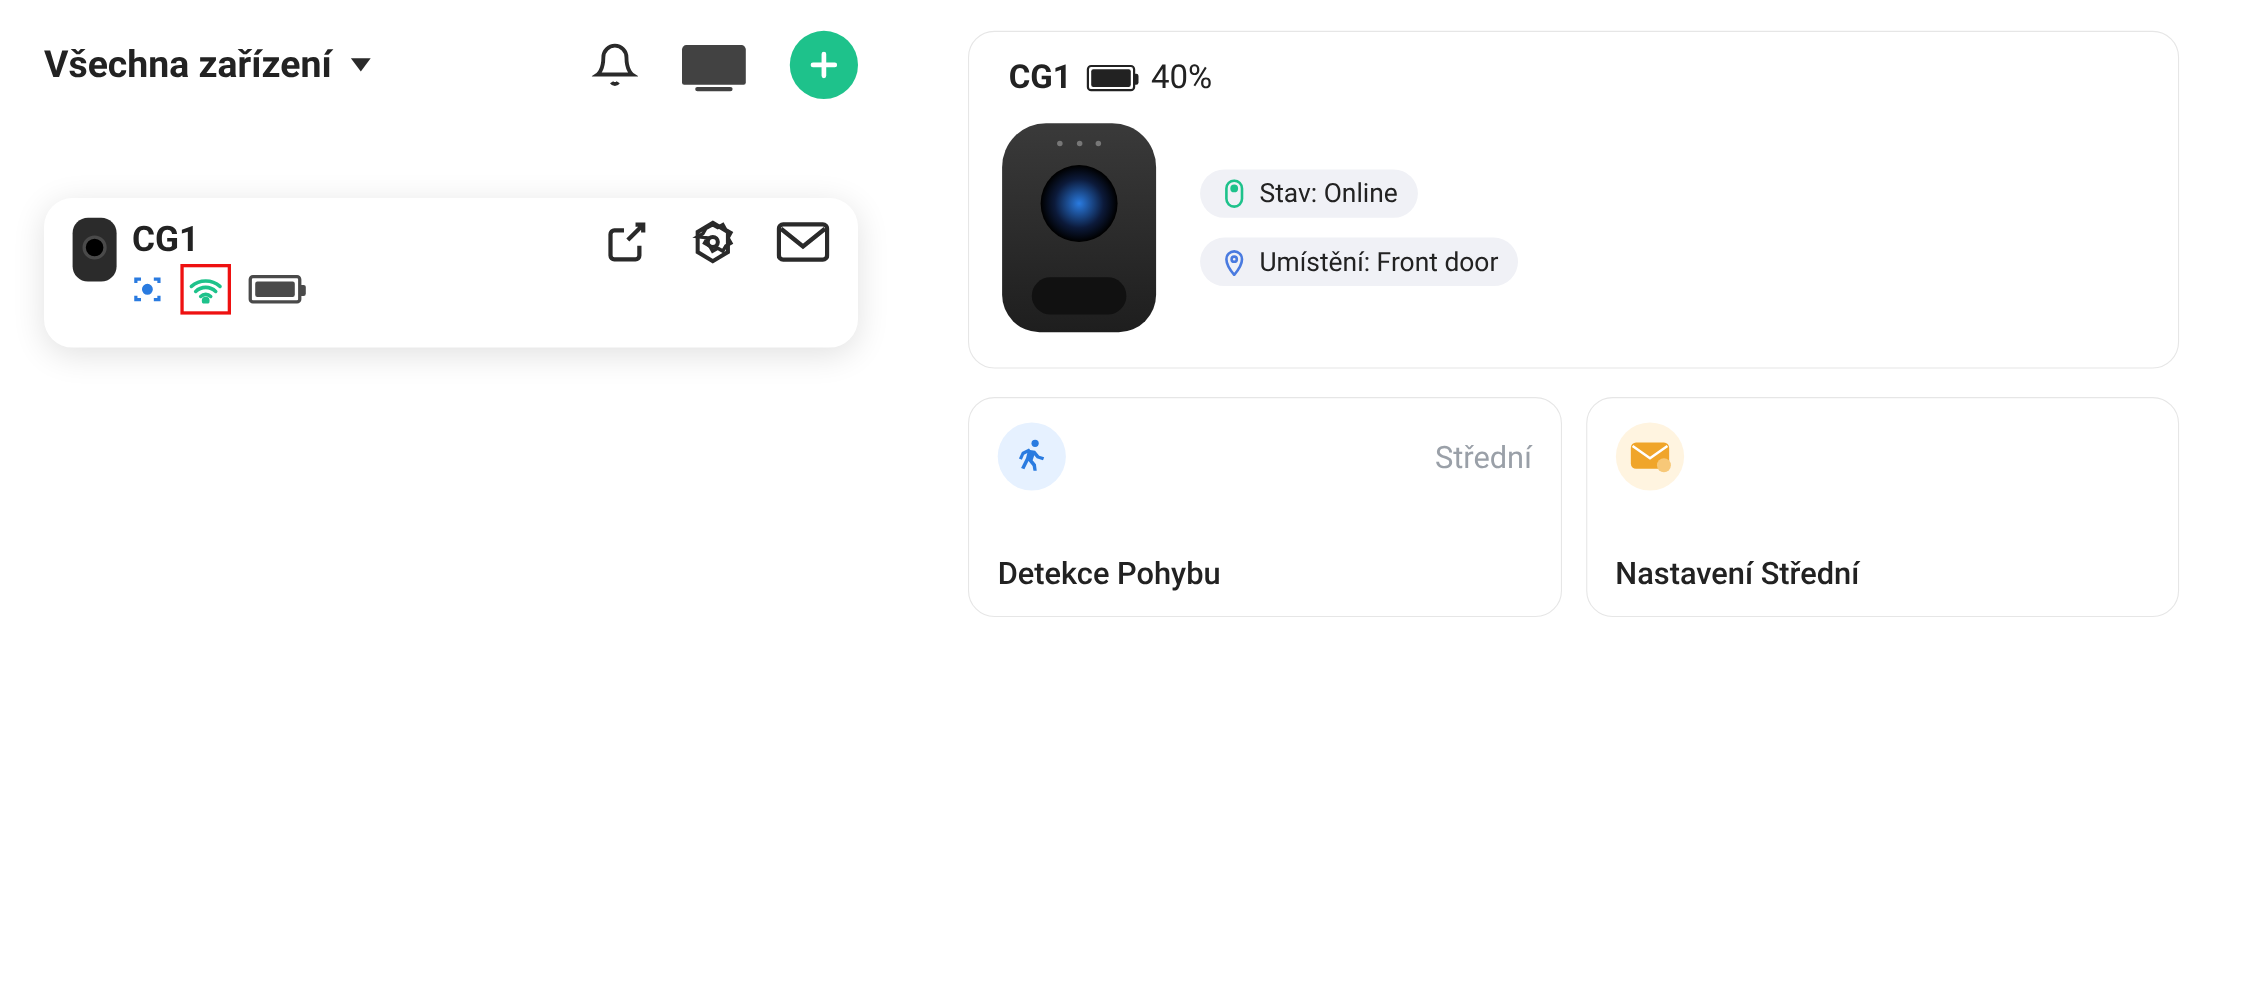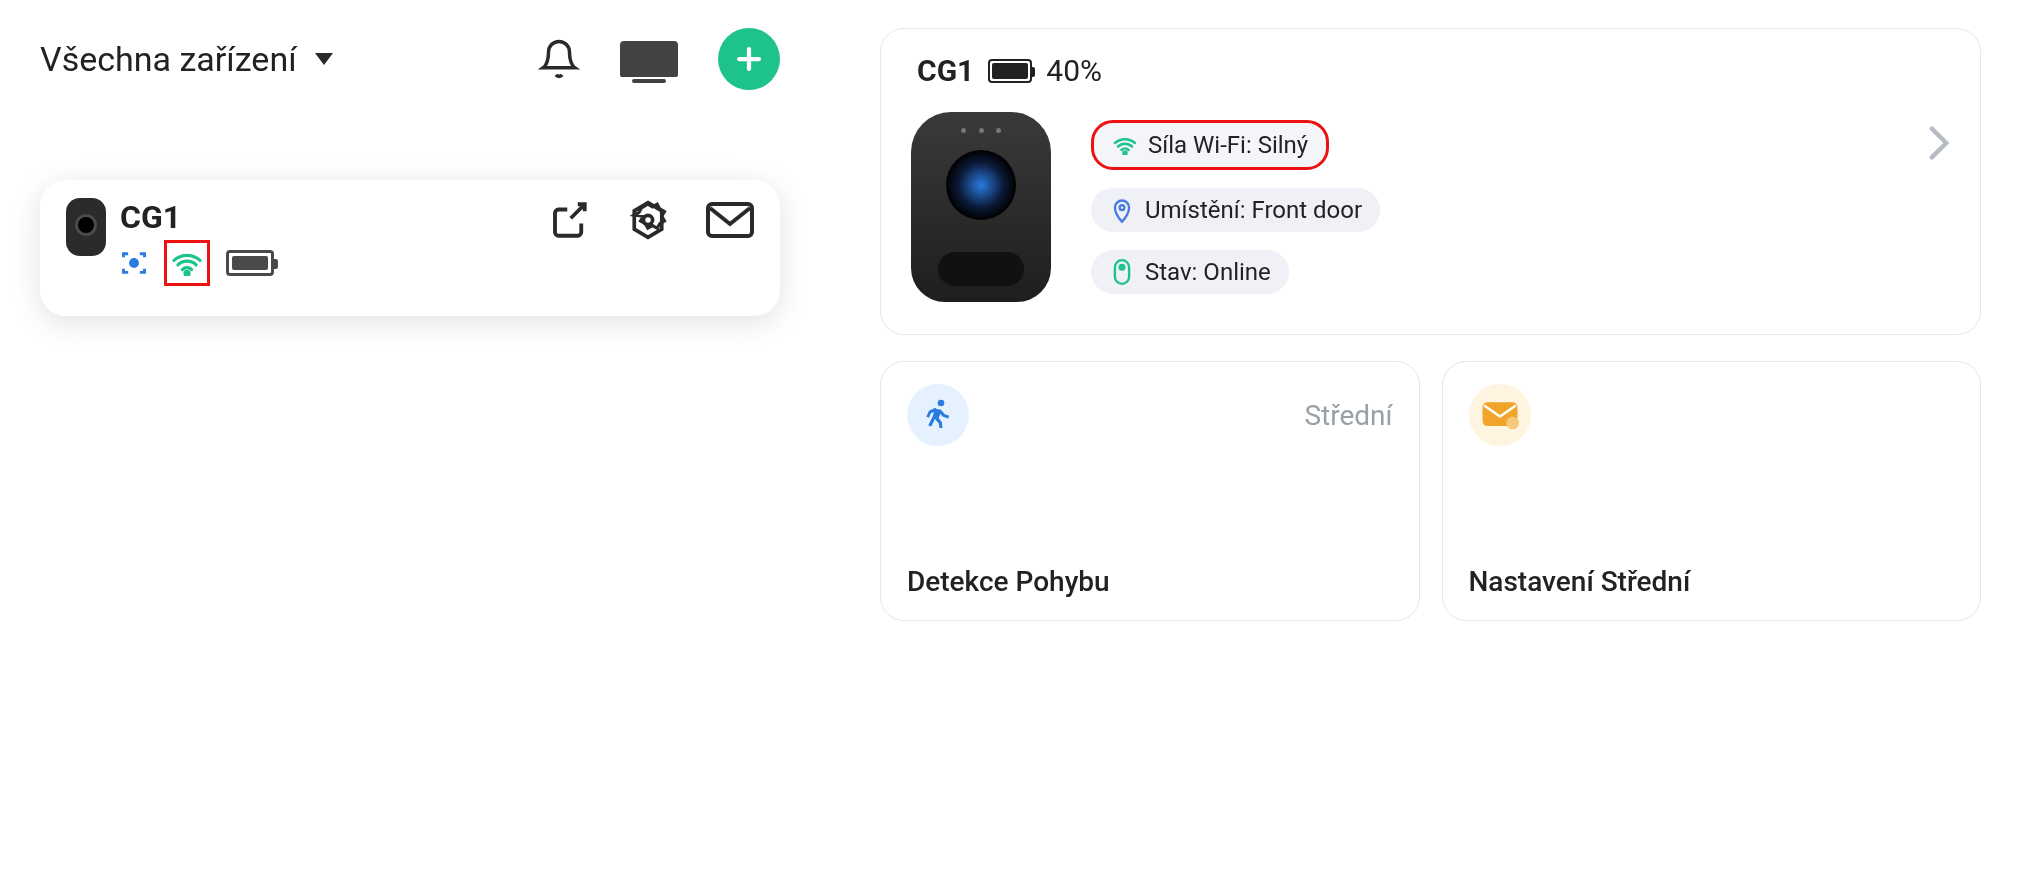--- a/index.html
+++ b/index.html
@@ -3,21 +3,21 @@
 <meta charset="utf-8">
 <style>
 * { margin: 0; padding: 0; box-sizing: border-box; font-family: -apple-system, BlinkMacSystemFont, "Segoe UI", Roboto, sans-serif; }
 body { background: #fff; width: 2041px; height: 893px; display: flex; }
 .panel { height: 100%; }
 .panel-left { width: 820px; padding: 28px 40px 0 40px; }
 .panel-right { flex: 1; padding: 28px 60px 0 60px; }
 
 
 .left-header { display: flex; align-items: center; justify-content: space-between; margin-bottom: 90px; }
-.devices-dropdown { display: flex; align-items: center; gap: 18px; font-size: 34px; font-weight: 400; color: #222; cursor: pointer; }
+.devices-dropdown { display: flex; align-items: center; gap: 18px; font-size: 34px; font-weight: 700; color: #222; cursor: pointer; }
 .dd-caret { width: 0; height: 0; border-left: 9px solid transparent; border-right: 9px solid transparent; border-top: 12px solid #2a2a2a; }
 .header-actions { display: flex; align-items: center; gap: 40px; }
 .bell-btn, .tv-btn, .add-btn { display: flex; align-items: center; justify-content: center; cursor: pointer; }
 .add-btn { width: 62px; height: 62px; border-radius: 50%; background: #1ec28b; color: #fff; }
 .tv-btn { width: 58px; height: 36px; background: #424242; border-radius: 4px 4px 2px 2px; position: relative; }
 .tv-btn::after { content:""; position:absolute; bottom:-6px; left:12px; right:12px; height:4px; background:#424242; border-radius:2px;}
 
 
 .card { background: #fff; border-radius: 26px; box-shadow: 0 6px 30px rgba(0,0,0,.12); padding: 10px 16px 16px 16px; }
 .card-top { display: flex; align-items: flex-start; justify-content: space-between; padding: 8px 10px 14px 10px; }
@@ -66,21 +66,21 @@
 .cam-big .base{position:absolute;bottom:16px;left:50%;transform:translateX(-50%);width:86px;height:34px;background:#111;border-radius:18px;}
 .chips { flex:1; display:flex; flex-direction:column; gap: 18px; }
 .chip-row { display:flex; align-items:center; justify-content:space-between; }
 .chip { display:inline-flex; align-items:center; gap:10px; background:#f0f1f6; padding:8px 18px; border-radius: 22px; font-size: 24px; color:#222; }
 .chip.hl { border:3px solid #e11; background:#f4f5f9; }
 .chip .ci { width:26px; display:flex; align-items:center; justify-content:center; }
 .chev-r { cursor:pointer; }
 
 
 .tiles { display:flex; gap: 22px; }
-.tile { flex:1; border:1px solid #e6e6e6; border-radius: 24px; padding: 22px 26px; display:flex; flex-direction:column; justify-content:space-between; height: 260px; }
+.tile { flex:1; border:1px solid #e6e6e6; border-radius: 24px; padding: 22px 26px; display:flex; flex-direction:column; justify-content:space-between; height: 200px; }
 .tile-top { display:flex; align-items:center; justify-content:space-between; }
 .tile-icon { width:62px;height:62px;border-radius:50%; display:flex;align-items:center;justify-content:center;}
 .tile-icon.run{background:#e6f1ff;}
 .tile-icon.mail{background:#fff4e0;}
 .tile-status { font-size:28px;color:#9aa0a8;}
 .tile-label { font-size:28px;color:#222; font-weight:500;}
 </style>
 </head>
 <body>
 
@@ -170,60 +170,42 @@
       <div class="cam-big">
         <div class="dots">
             <span></span>
             <span></span>
             <span></span>
           </div>
         <div class="lens"></div>
         <div class="base"></div>
       </div>
       <div class="chips">
-        <div class="chip-row">
-          <span class="chip hl">
+        <div>
+          <span class="chip">
             <span class="ci">
-              <svg width="26" height="20" viewBox="0 0 24 20" fill="none" stroke="#1ec28b" stroke-width="2.5" stroke-linecap="round">
-                  <path d="M2 8a15 15 0 0120 0"></path>
-                  <path d="M5 11.5a10 10 0 0114 0"></path>
-                  <path d="M8.5 15a5 5 0 017 0"></path>
-                  <circle cx="12" cy="18" r="1.5" fill="#1ec28b"></circle>
+              <svg width="20" height="26" viewBox="0 0 16 22" fill="none" stroke="#1ec28b" stroke-width="2">
+                  <rect x="2" y="1" width="12" height="20" rx="6"></rect>
+                  <circle cx="8" cy="7" r="2" fill="#1ec28b"></circle>
                 </svg>
             </span>
-            <span>Síla Wi-Fi: Silný</span>
-          </span>
-          <span class="chev-r">
-            <svg width="22" height="36" viewBox="0 0 12 20" fill="none" stroke="#b8bcc4" stroke-width="2.5" stroke-linecap="round">
-                <path d="M2 2l8 8-8 8"></path>
-              </svg>
+            <span>Stav: Online</span>
           </span>
         </div>
         <div>
           <span class="chip">
             <span class="ci">
               <svg width="20" height="26" viewBox="0 0 16 22" fill="none" stroke="#4a7be0" stroke-width="2">
                   <path d="M8 21s6-7 6-12a6 6 0 10-12 0c0 5 6 12 6 12z"></path>
                   <circle cx="8" cy="9" r="2"></circle>
                 </svg>
             </span>
             <span>Umístění: Front door</span>
           </span>
         </div>
-        <div>
-          <span class="chip">
-            <span class="ci">
-              <svg width="20" height="26" viewBox="0 0 16 22" fill="none" stroke="#1ec28b" stroke-width="2">
-                  <rect x="2" y="1" width="12" height="20" rx="6"></rect>
-                  <circle cx="8" cy="7" r="2" fill="#1ec28b"></circle>
-                </svg>
-            </span>
-            <span>Stav: Online</span>
-          </span>
-        </div>
       </div>
     </div>
   </div>
 
   <div class="tiles">
     <div class="tile">
       <div class="tile-top">
         <div class="tile-icon run">
           <svg width="36" height="36" viewBox="0 0 24 24" fill="#2a7be0">
               <circle cx="14" cy="4" r="2.2"></circle>

